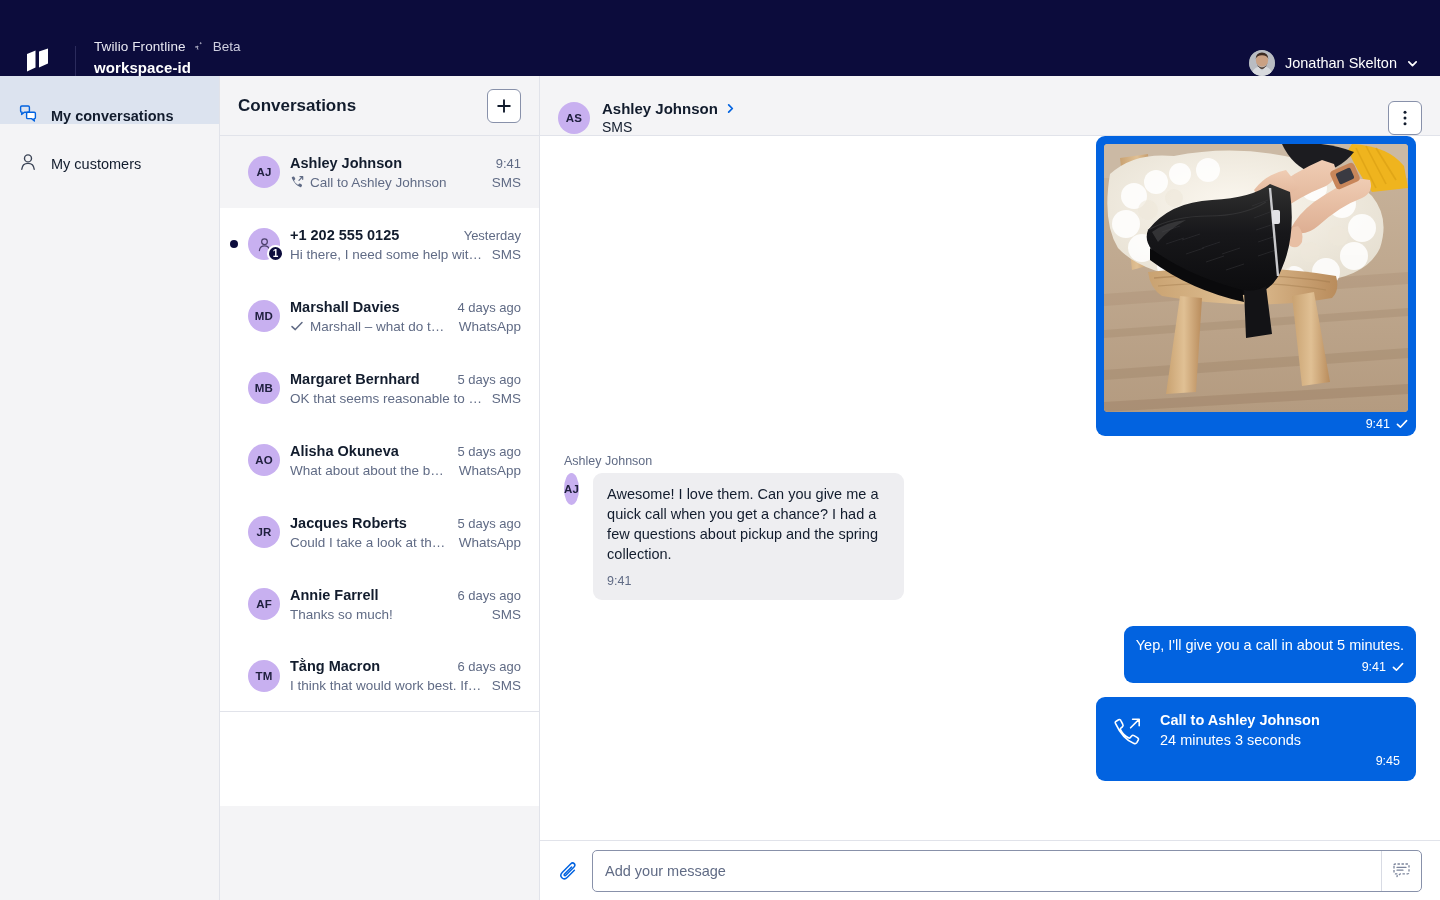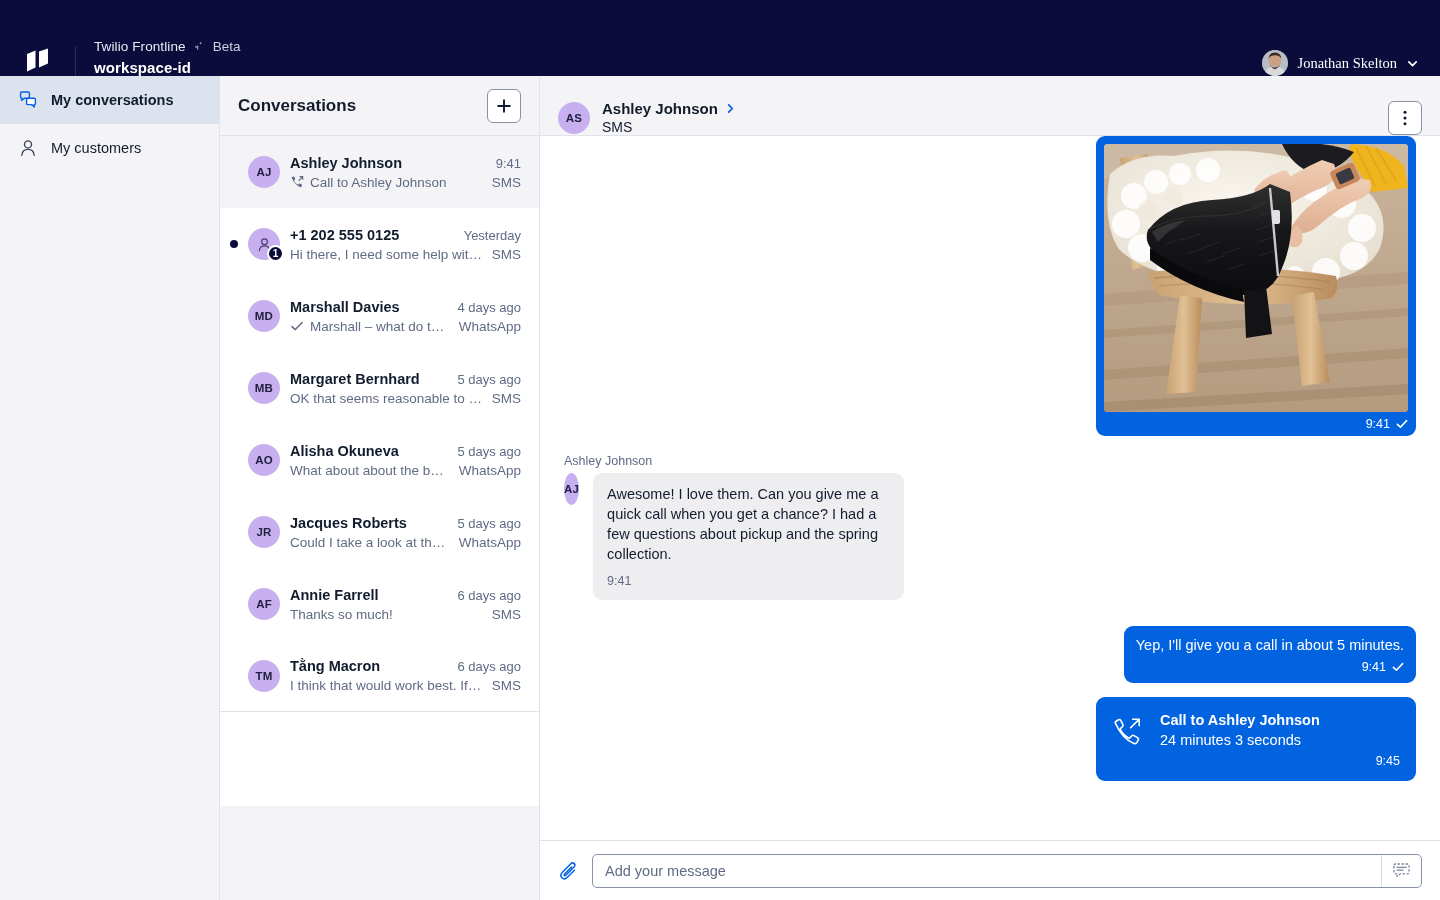--- a/index.html
+++ b/index.html
@@ -41,35 +41,35 @@
 
   .user-cell {
     display: flex; align-items: center; gap: 10px;
     padding-right: 22px; cursor: pointer;
   }
   .avatar-photo {
     width: 26px; height: 26px; border-radius: 50%;
     overflow: hidden; flex: 0 0 26px; display: block;
     background: #9aa3ad;
   }
-  .user-name { font-size: 14.5px; color: #ffffff; font-family: Liberation Serif, serif; }
+  .user-name { font-size: 14.5px; color: #ffffff; }
   .caret { width: 11px; height: 11px; display: block; }
 
   
   .body-row { flex: 1 1 auto; display: flex; min-height: 0; }
 
   
   .nav {
     width: 220px; flex: 0 0 220px;
     background: #f4f4f6;
     border-right: 1px solid #e1e3ea;
     padding-top: 0;
   }
   .nav-item {
-    height: 48px; display: flex; align-items: center; gap: 13px;
+    height: 48px; display: flex; align-items: flex-end; gap: 13px;
     padding: 0 18px; cursor: pointer;
     font-size: 14.5px; color: #121c2d;
   }
   .nav-item.active { background: #dce3ef; font-weight: 700; }
   .nav-ico { width: 20px; height: 20px; flex: 0 0 20px; display: block; }
 
   
   .convcol {
     width: 320px; flex: 0 0 320px;
     background: #f4f4f6;
@@ -216,21 +216,21 @@
 
   
   .composer {
     flex: 0 0 60px; height: 60px;
     border-top: 1px solid #e1e3ea;
     display: flex; align-items: center; gap: 12px;
     padding: 0 18px 0 18px;
   }
   .clip-btn { width: 22px; height: 22px; flex: 0 0 22px; display: block; cursor: pointer; }
   .input-wrap {
-    flex: 1 1 auto; height: 34px;
+    flex: 1 1 auto; height: 42px;
     border: 1px solid #8891aa; border-radius: 5px; background: #fff;
     display: flex; align-items: center;
   }
   .input-wrap input {
     flex: 1 1 auto; border: 0; outline: none; height: 100%;
     padding: 0 12px; font-size: 14.5px; color: #121c2d;
     font-family: "Liberation Sans", sans-serif; background: transparent;
   }
   .input-wrap input::placeholder { color: #606b85; }
   .tmpl-btn {

